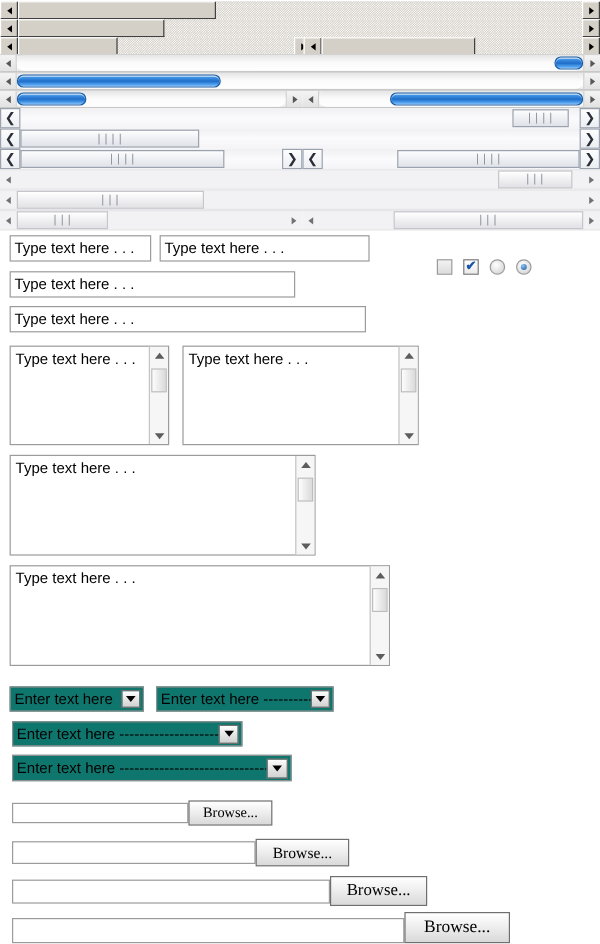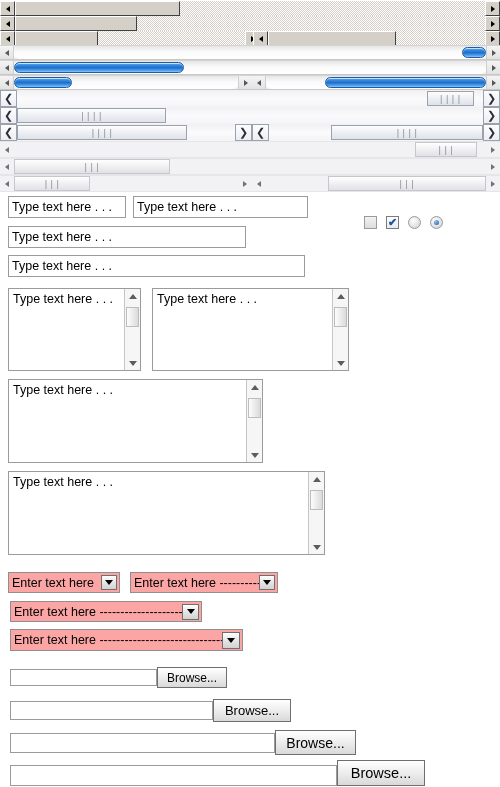--- a/index.html
+++ b/index.html
@@ -146,21 +146,21 @@
   .tarea .vtrack{flex:1 1 auto;position:relative;}
   .tarea .vthumb{
     position:absolute;left:1px;right:1px;top:4px;height:20px;
     background:linear-gradient(to right,#fdfdfd,#e8e8e8 60%,#dadada);
     border:1px solid #bdbdbd;box-sizing:border-box;
   }
 
   
   .ddown{
     position:absolute;box-sizing:border-box;
-    border:1px solid #8f8f8f;background:#fca5a5;
+    border:1px solid #8f8f8f;background:#0f766e;
     display:flex;align-items:center;
     font-size:12.5px;padding-left:3px;
   }
   .ddown .dtxt{flex:1 1 auto;white-space:nowrap;overflow:hidden;}
   .ddown .dbtn{
     flex:0 0 auto;margin-right:2px;
     background:linear-gradient(to bottom,#fefefe,#e3e3e3 55%,#d2d2d2);
     border:1px solid #6f6f6f;box-sizing:border-box;
     display:flex;align-items:center;justify-content:center;
   }
@@ -171,21 +171,21 @@
   
   .fpath{
     position:absolute;box-sizing:border-box;
     border:1px solid #9b9b9b;background:#fff;
   }
   .fbtn{
     position:absolute;box-sizing:border-box;
     background:linear-gradient(to bottom,#ffffff,#ededed 50%,#d9d9d9);
     border:1px solid #6f6f6f;
     display:flex;align-items:center;justify-content:center;
-    font-family:Liberation Sans, sans-serif;color:#000;
+    font-family:Liberation Serif, serif;color:#000;
     white-space:nowrap;
   }
 
   
   .ctrlrow{position:absolute;display:flex;align-items:center;gap:9px;}
   .cbx{
     width:13px;height:13px;box-sizing:border-box;
     background:linear-gradient(to bottom,#f2f2f2,#dcdcdc);
     border:1px solid #9a9a9a;
     display:flex;align-items:center;justify-content:center;

